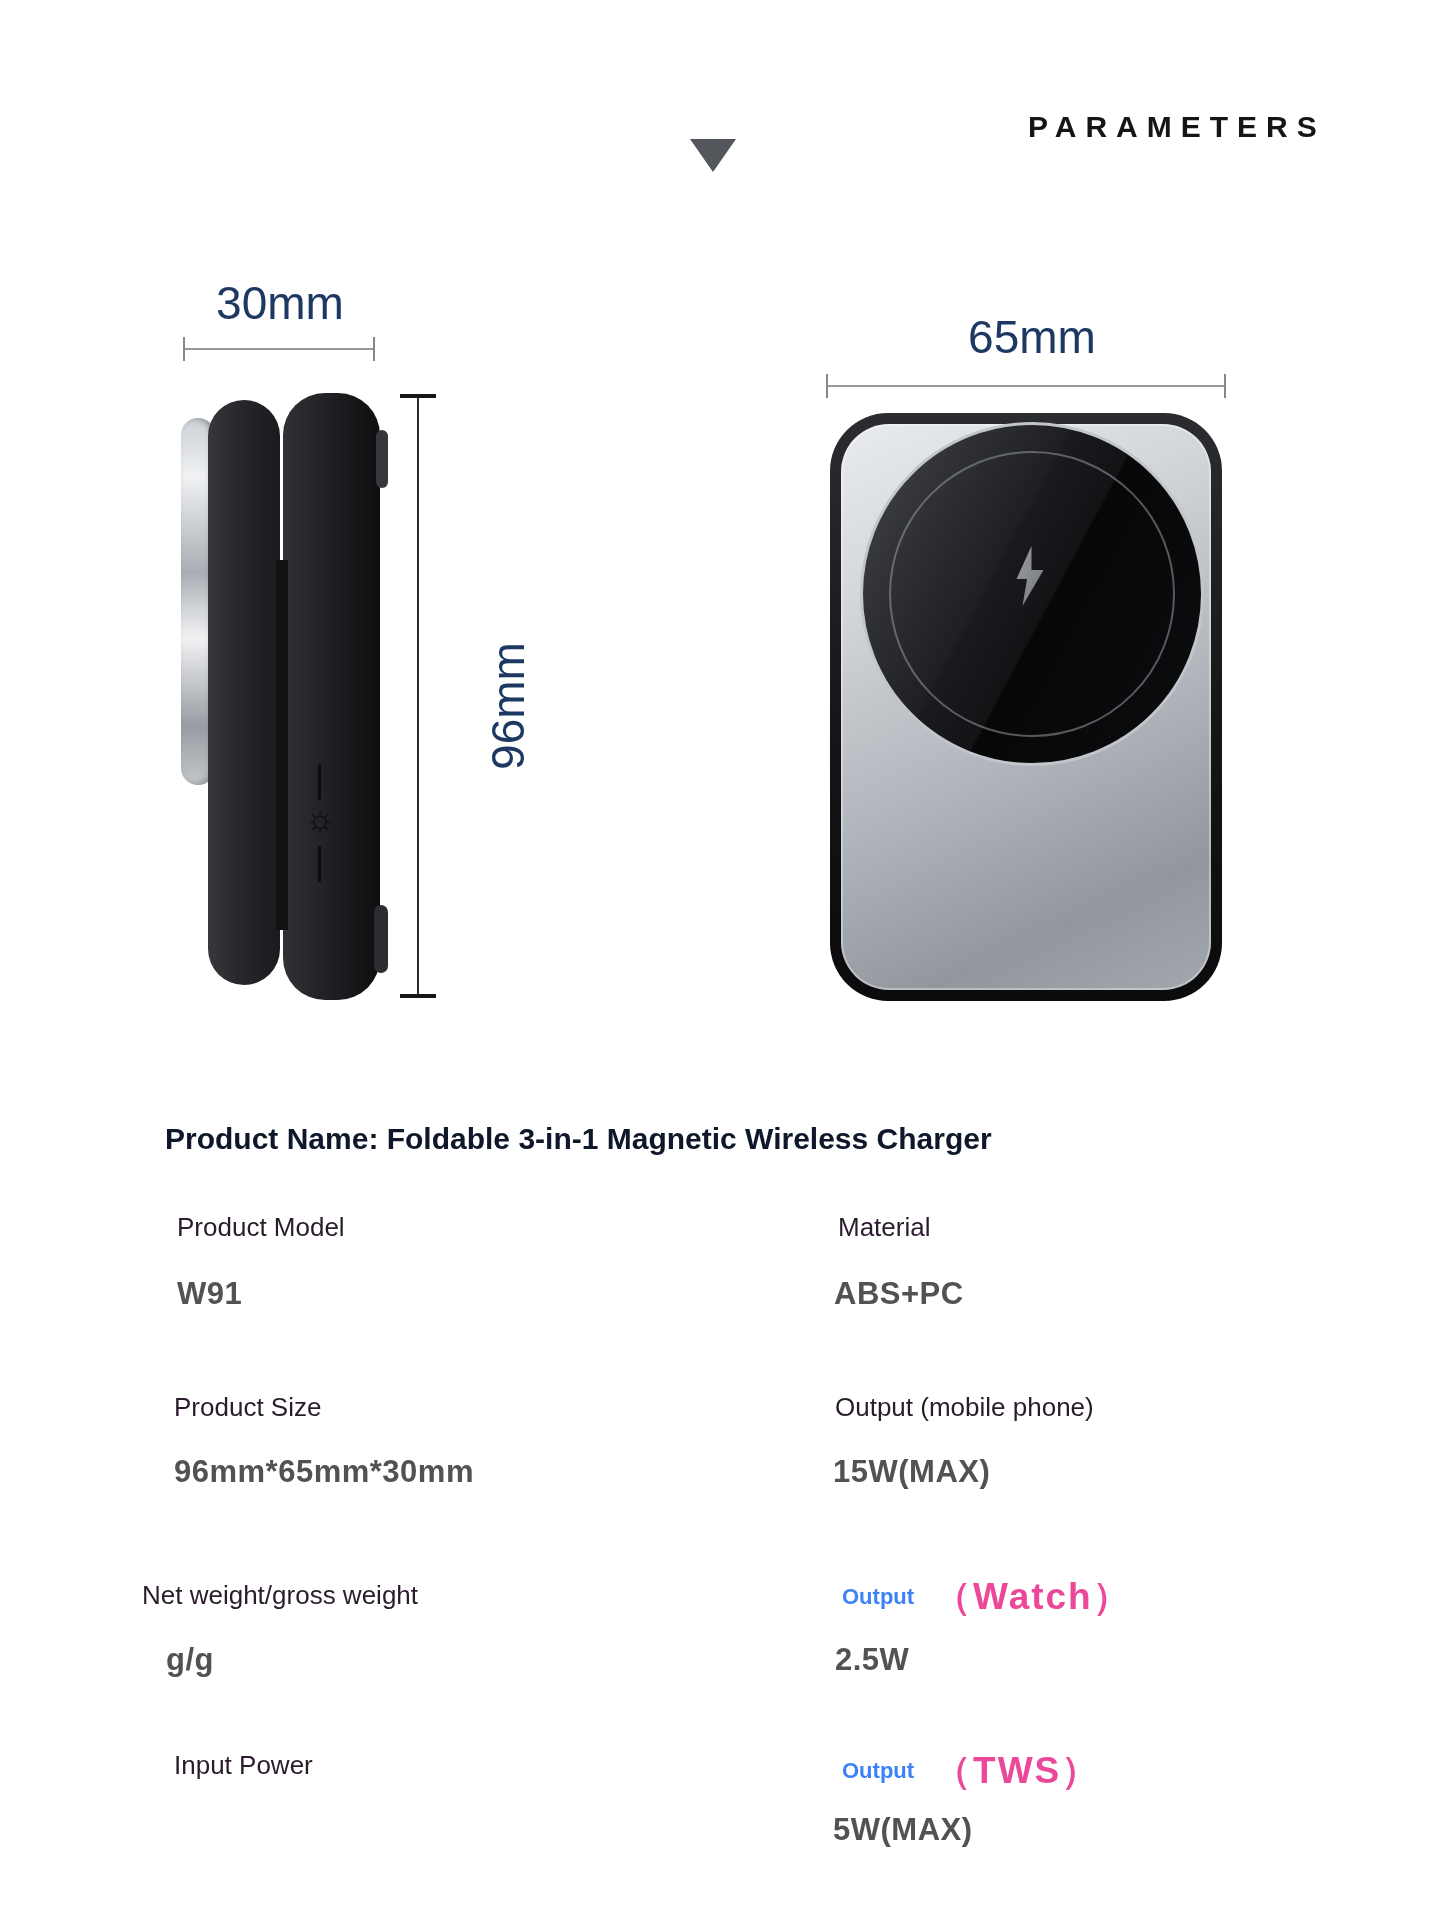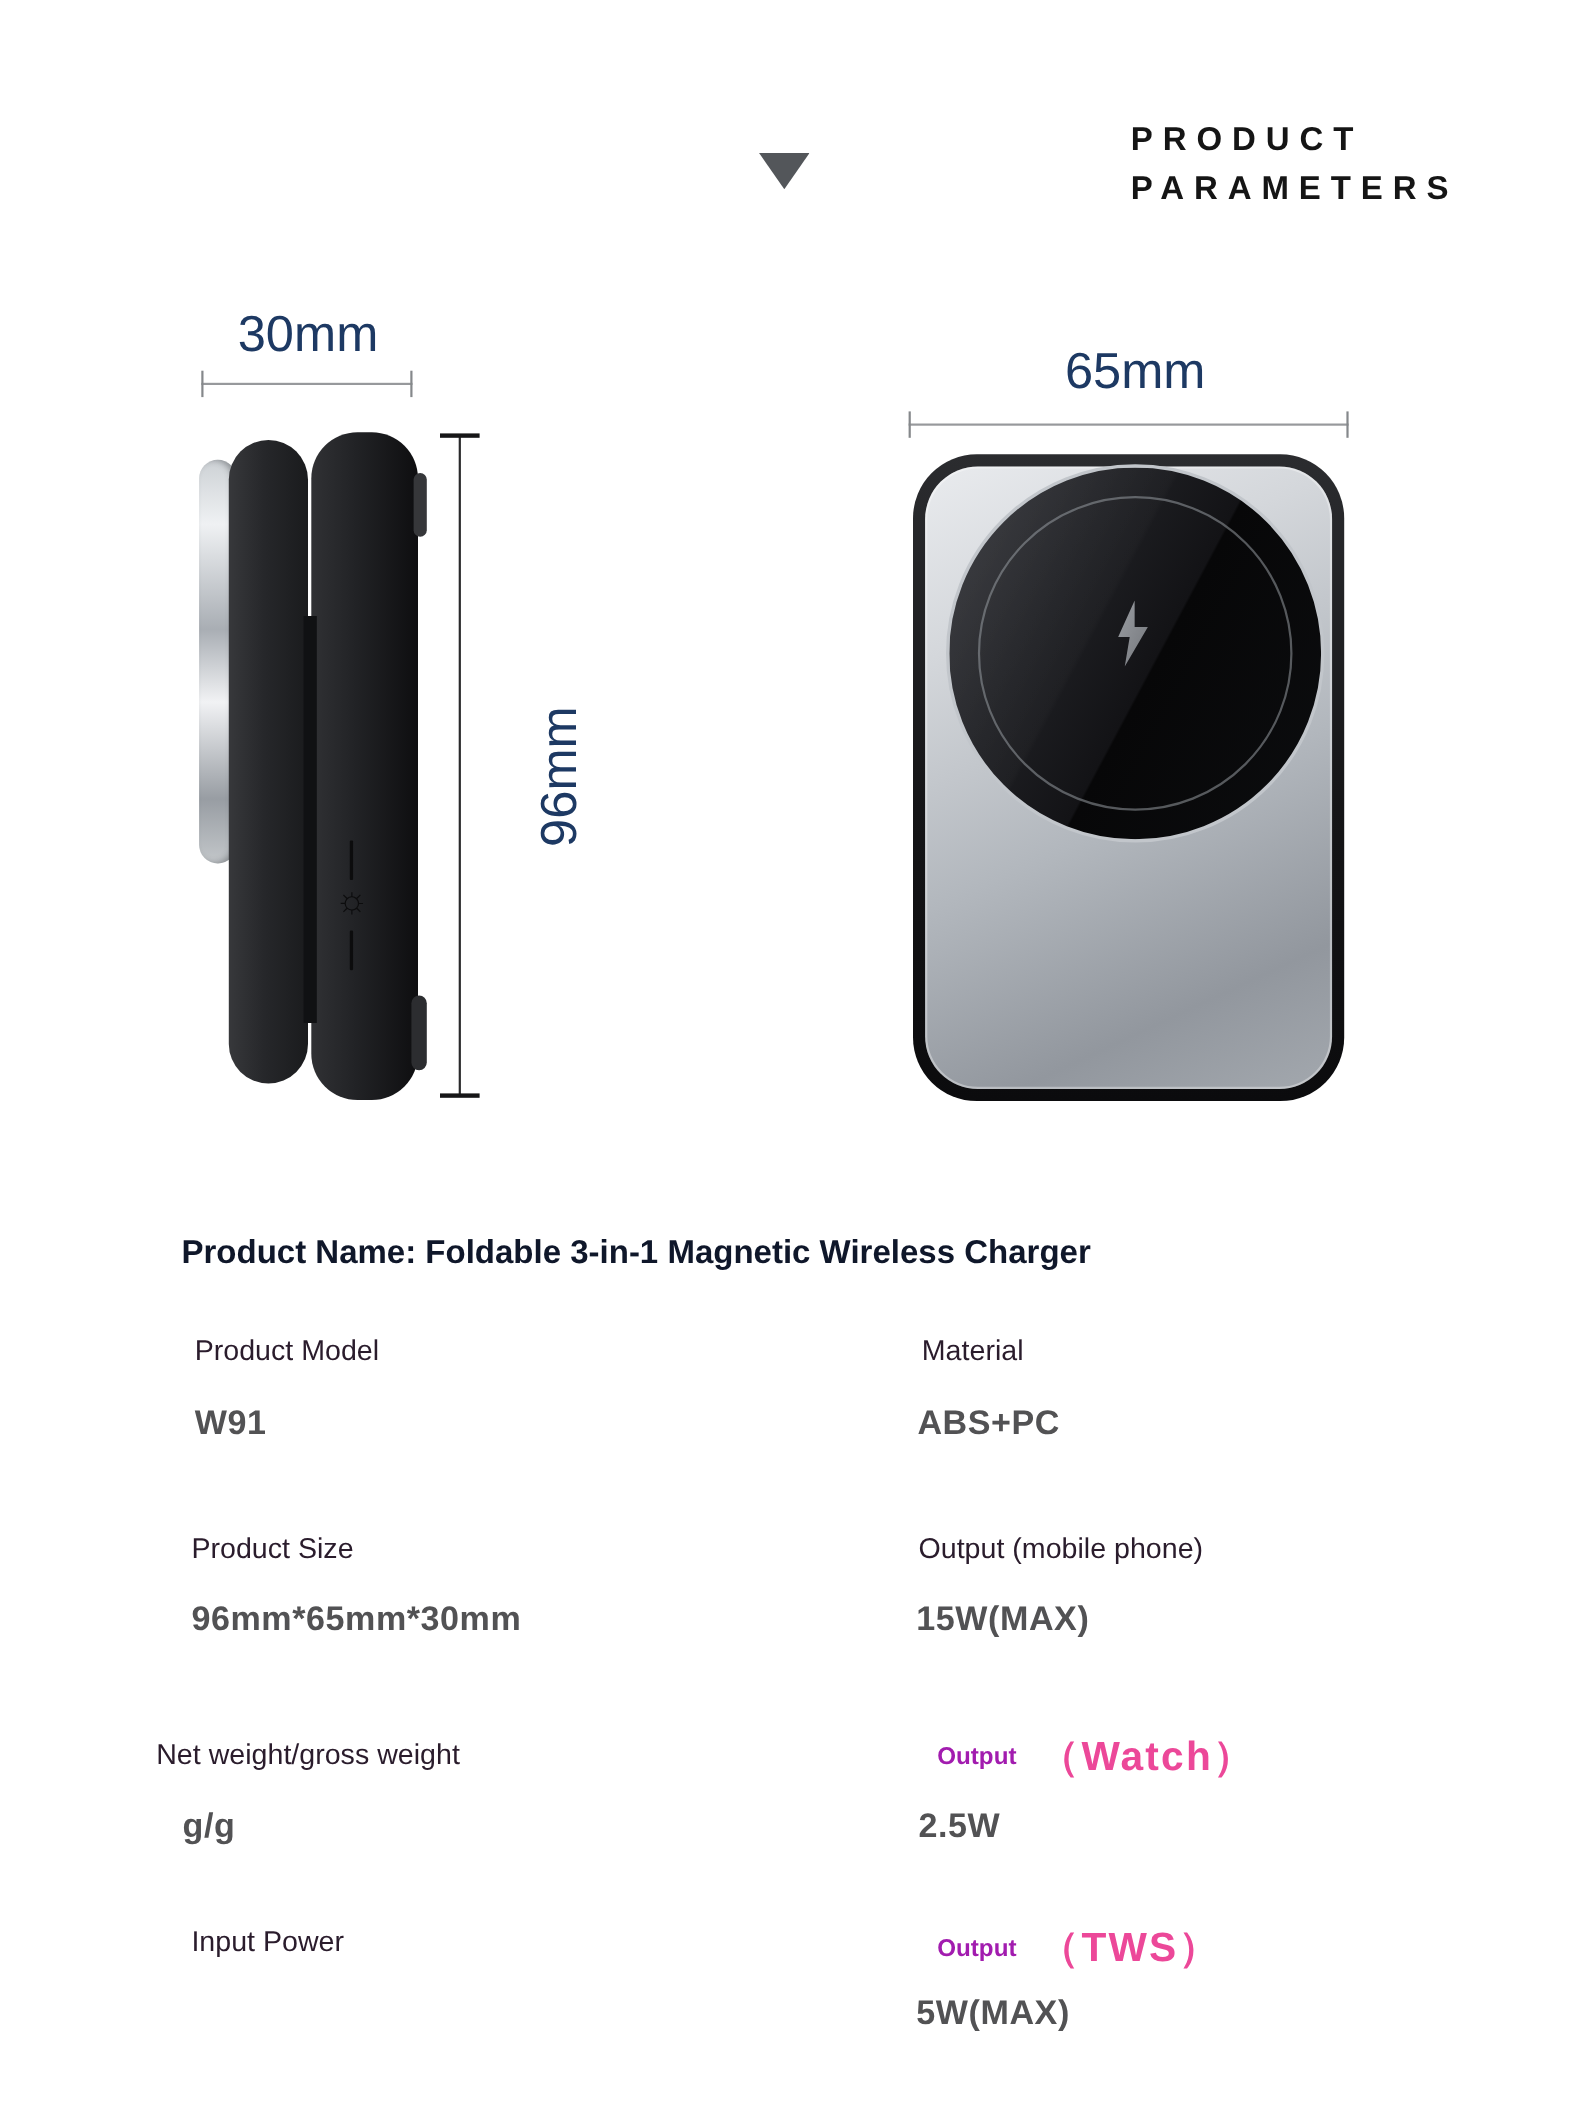--- a/index.html
+++ b/index.html
@@ -46,31 +46,30 @@
   .pad-ring{position:absolute;left:26px;top:26px;right:26px;bottom:26px;border-radius:50%;
         border:2px solid rgba(150,155,161,.55);}
   .pad-gloss{position:absolute;inset:0;border-radius:50%;
         background:linear-gradient(118deg,rgba(255,255,255,.08) 0%,rgba(255,255,255,.02) 40%,rgba(255,255,255,0) 41%);}
 
   
   .pname{font-size:30px;font-weight:700;color:#0f172a;white-space:nowrap;text-align:right;}
   .h{font-size:26px;font-weight:400;color:#2a1c2c;white-space:nowrap;}
   .v{font-size:31px;font-weight:700;color:#525254;letter-spacing:.5px;white-space:nowrap;}
   .hflex{display:flex;align-items:center;gap:20px;}
-  .h-small{font-size:22px;font-weight:700;color:#a21caf;margin-left:10px;}
+  .h-small{font-size:22px;font-weight:700;color:#3b82f6;}
   .h-big{font-size:37px;font-weight:700;color:#ec4899;letter-spacing:2px;white-space:nowrap;}
 </style>
 </head>
 <body>
 
 <div class="page">
 
   <div class="abs tri" style="left:690px;top:139px;"></div>
   <div class="abs" style="left:1028px;top:104px;">
-    <div class="caption">PRODUCT</div>
     <div class="caption">PARAMETERS</div>
   </div>
 
   <div class="abs dim-label" style="left:183px;top:276px;width:194px;">30mm</div>
   <div class="abs dim-line-h" style="left:183px;top:348px;width:192px;"></div>
   <div class="abs dim-tick-v" style="left:183px;top:337px;"></div>
   <div class="abs dim-tick-v" style="left:373px;top:337px;"></div>
 
   <div>
     <div class="abs ring"></div>

